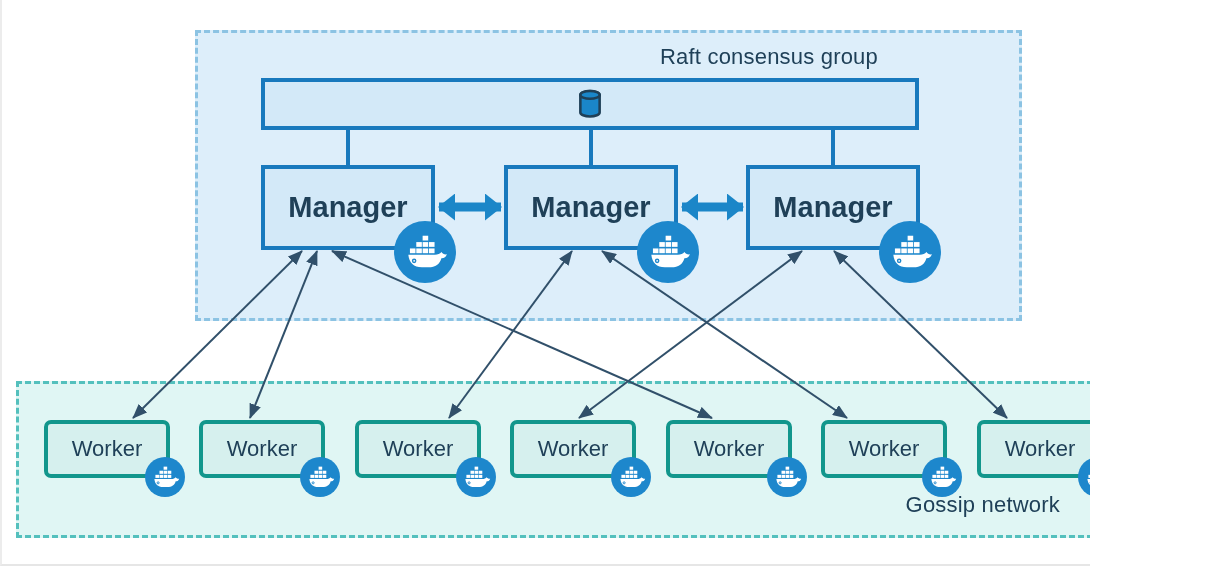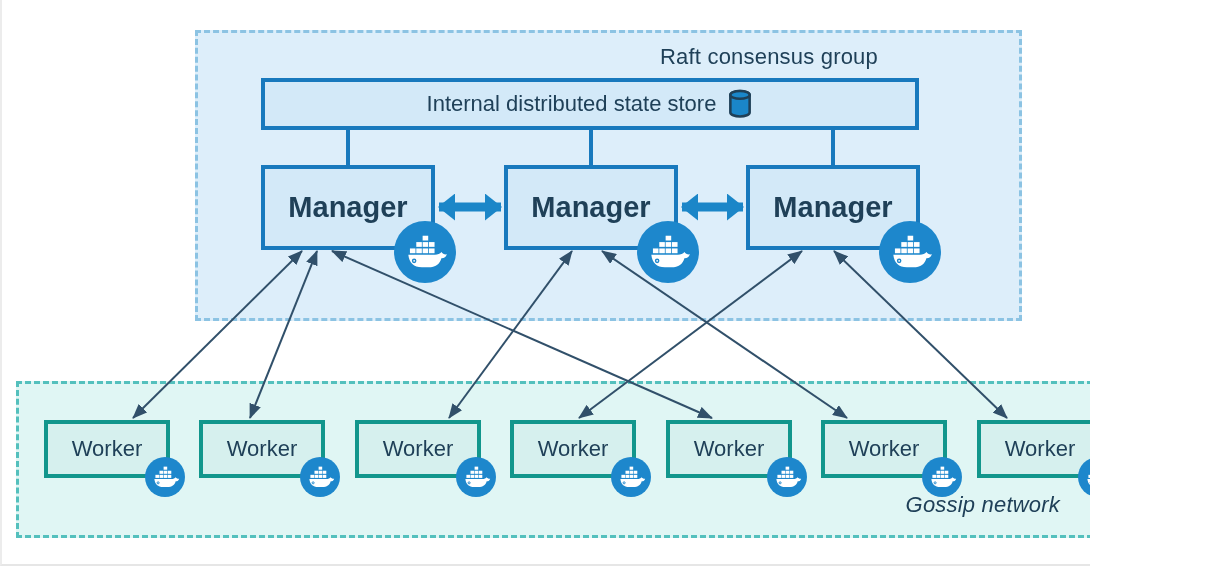--- a/index.html
+++ b/index.html
@@ -17,41 +17,41 @@
     z-index:2;white-space:nowrap;
   }
   .node{
     display:flex;align-items:center;justify-content:center;
     color:var(--text);z-index:4;
   }
   .blue-node{background:var(--node-blue-fill);border:4px solid var(--node-blue-border);}
   .teal-node{background:var(--worker-fill);border:4px solid var(--worker-border);}
   .store-node{font-size:22px;gap:11px;}
   .manager-node{font-size:29px;font-weight:bold;}
-  .worker-node{font-size:22px;}
+  .worker-node{font-size:22px;border-radius:7px;}
   .whale-badge{
     position:absolute;border-radius:50%;background:var(--docker-blue);
     display:flex;align-items:center;justify-content:center;z-index:5;
   }
   .whale-badge svg{width:82%;height:82%;display:block;}
   #overlay{position:absolute;left:0;top:0;z-index:3;}
   .store-db-icon{flex:0 0 auto;}
 </style>
 </head>
 <body>
 
 <div id="canvas" style="--raft-fill: #ddeefa; --raft-border: #8cc3e3; --node-blue-fill: #d3e9f8; --node-blue-border: #1879bd; --docker-blue: #1d87cc; --gossip-fill: #e0f6f4; --gossip-border: #54c0bd; --worker-fill: #d6f0ee; --worker-border: #12968c; --text: #1f4058;">
 
   <div class="abs group-box raft-box" style="left:193px;top:30px;width:827px;height:291px;"></div>
 
   <div class="group-label" style="right:212px;top:44px;">Raft consensus group</div>
 
   <div class="abs group-box gossip-box" style="left:14px;top:381px;width:1176px;height:157px;"></div>
 
-  <div class="group-label" style="right:30px;top:492px;font-style:italic;">Gossip network</div>
+  <div class="group-label" style="right:30px;top:492px;">Gossip network</div>
 
   <svg id="overlay" width="1207" height="566" viewBox="0 0 1207 566">
     <defs>
       <marker id="thinHead" markerUnits="userSpaceOnUse" markerWidth="15" markerHeight="12" refX="14" refY="6" orient="auto-start-reverse">
         <path d="M0,0 L15,6 L0,12 z" fill="#31506a"></path>
       </marker>
       <marker id="thickHead" markerUnits="userSpaceOnUse" markerWidth="17" markerHeight="27" refX="16" refY="13.5" orient="auto-start-reverse">
         <path d="M0,0 L17,13.5 L0,27 z" fill="#1b86c8"></path>
       </marker>
     </defs>
@@ -69,21 +69,20 @@
         <line x1="315" y1="251" x2="248" y2="418" stroke="#31506a" stroke-width="2" marker-start="url(#thinHead)" marker-end="url(#thinHead)"></line>
         <line x1="330" y1="251" x2="710" y2="418" stroke="#31506a" stroke-width="2" marker-start="url(#thinHead)" marker-end="url(#thinHead)"></line>
         <line x1="570" y1="251" x2="447" y2="418" stroke="#31506a" stroke-width="2" marker-start="url(#thinHead)" marker-end="url(#thinHead)"></line>
         <line x1="600" y1="251" x2="845" y2="418" stroke="#31506a" stroke-width="2" marker-start="url(#thinHead)" marker-end="url(#thinHead)"></line>
         <line x1="800" y1="251" x2="577" y2="418" stroke="#31506a" stroke-width="2" marker-start="url(#thinHead)" marker-end="url(#thinHead)"></line>
         <line x1="832" y1="251" x2="1005" y2="418" stroke="#31506a" stroke-width="2" marker-start="url(#thinHead)" marker-end="url(#thinHead)"></line>
       </g>
   </svg>
 
   <div class="abs node blue-node store-node" style="left:259px;top:78px;width:658px;height:52px;">
-    <span>Internal distributed state store</span>
     <svg class="store-db-icon" width="26" height="30" viewBox="0 0 24 28">
       <path d="M3 5.5 a9 3.6 0 0 1 18 0 v16.5 a9 3.6 0 0 1 -18 0 z" fill="#1a86c9" stroke="#1f4058" stroke-width="2.4"></path>
       <ellipse cx="12" cy="5.5" rx="9" ry="3.6" fill="#1a86c9" stroke="#1f4058" stroke-width="2.4"></ellipse>
     </svg>
   </div>
 
   <div id="managers">
       <div class="abs node blue-node manager-node" style="left: 259px; top: 165px; width: 174px; height: 85px;">
         <span>Manager</span>
       </div>

